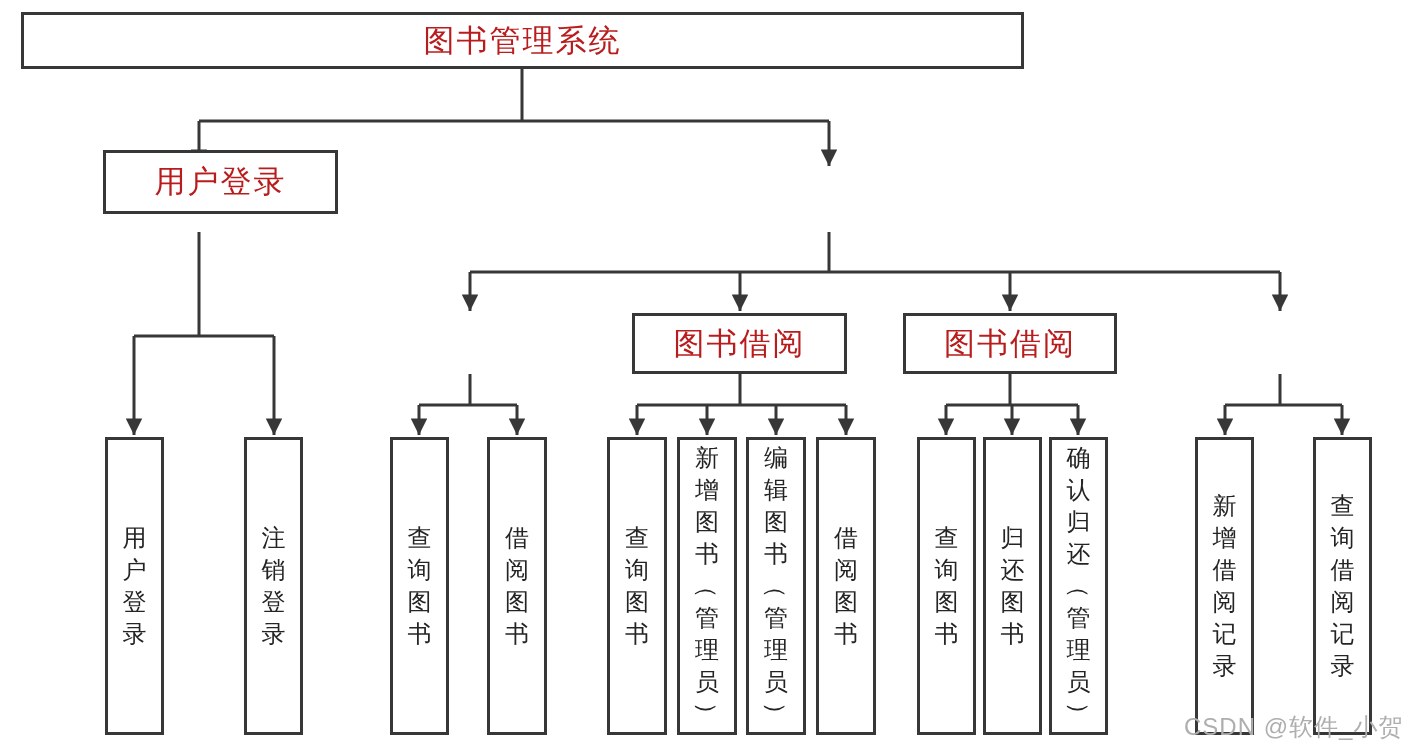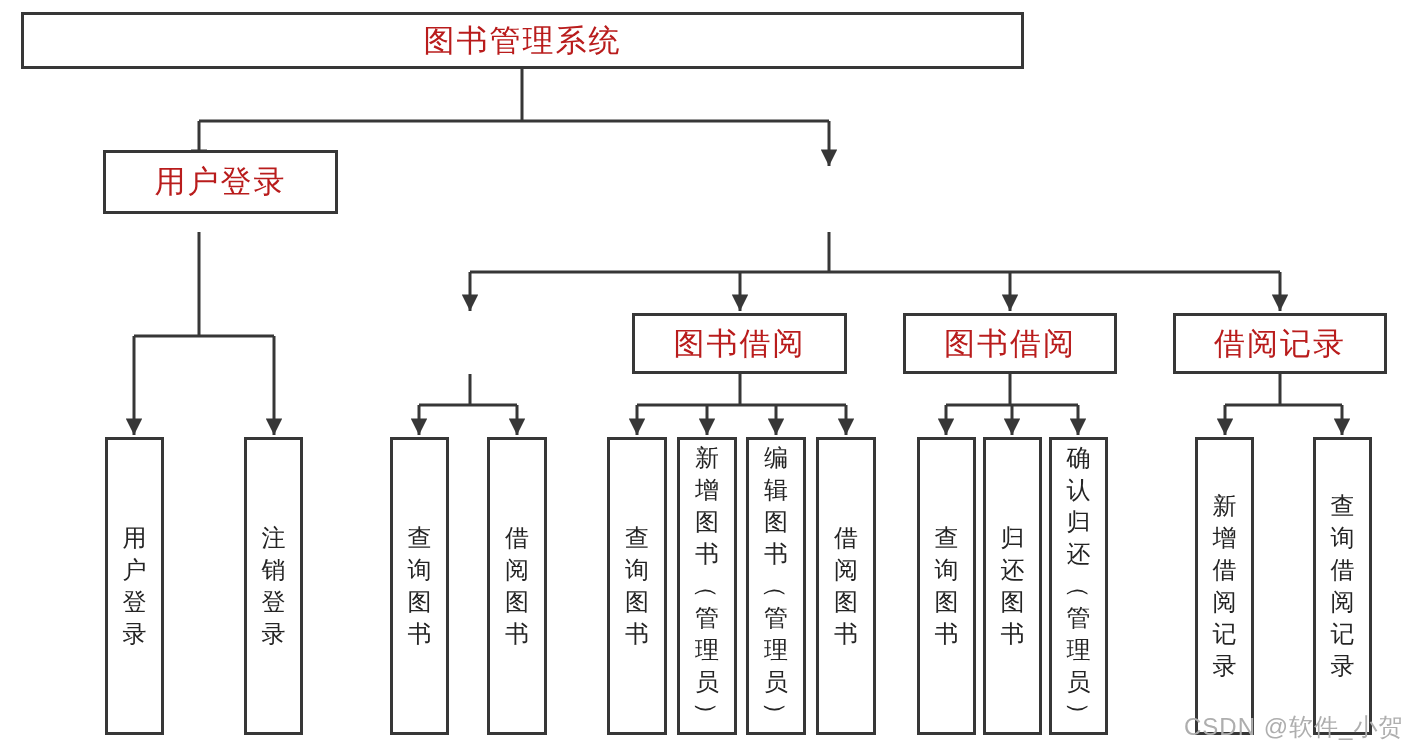--- a/index.html
+++ b/index.html
@@ -85,23 +85,20 @@
   <div class="node" style="left:82px; top:150px; width:235px; height:64px;margin-left:21px;">
     <span class="hlabel">用户登录</span>
   </div>
 
   <div class="node" style="left:632px; top:313px; width:215px; height:61px;">
     <span class="hlabel">图书借阅</span>
   </div>
   <div class="node" style="left:903px; top:313px; width:214px; height:61px;">
     <span class="hlabel">图书借阅</span>
   </div>
-  <div class="node" style="left:1173px; top:313px; width:214px; height:61px;">
-    <span class="hlabel">借阅记录</span>
-  </div>
 
   <div class="node" style="left:105px; top:437px; width:59px; height:298px;">
     <div class="vtext">
         <span class="vchar">用</span>
         <span class="vchar">户</span>
         <span class="vchar">登</span>
         <span class="vchar">录</span>
       </div>
   </div>
   <div class="node" style="left:244px; top:437px; width:59px; height:298px;">

